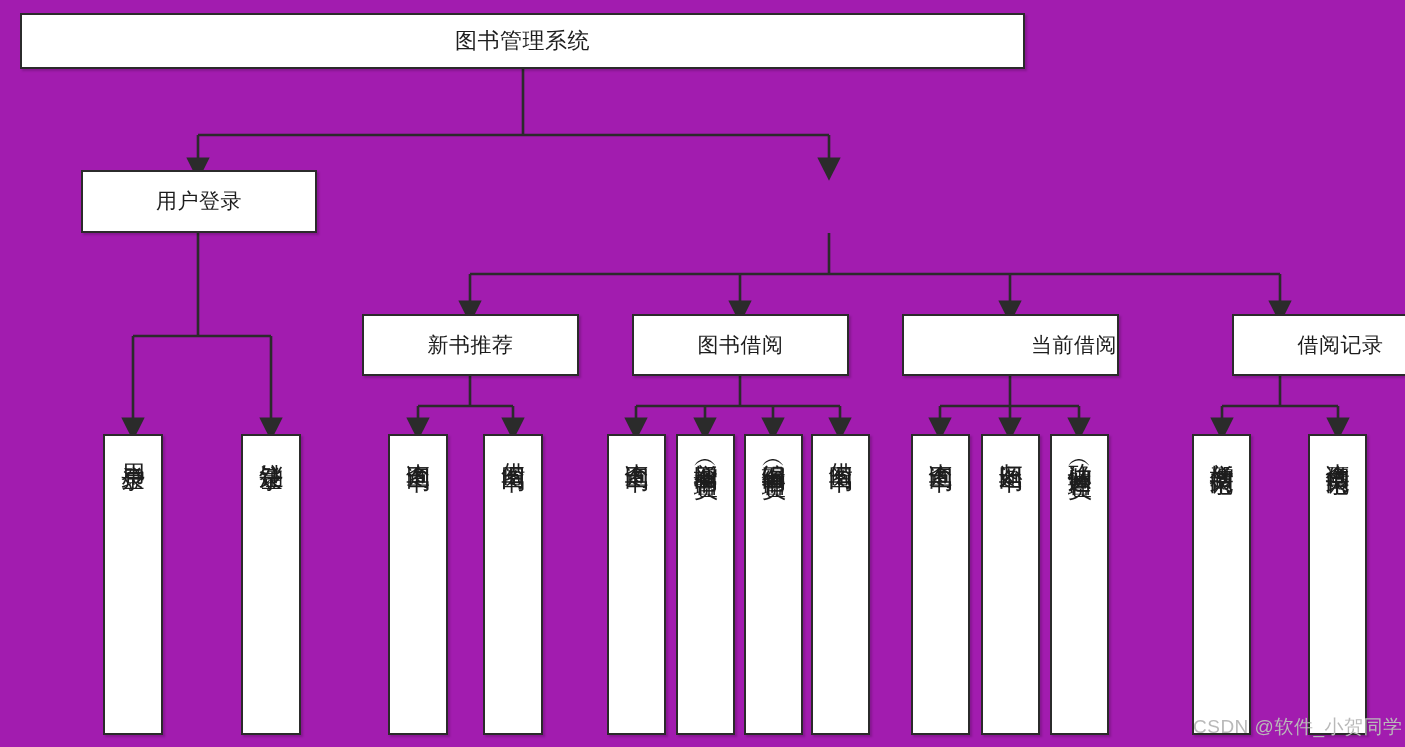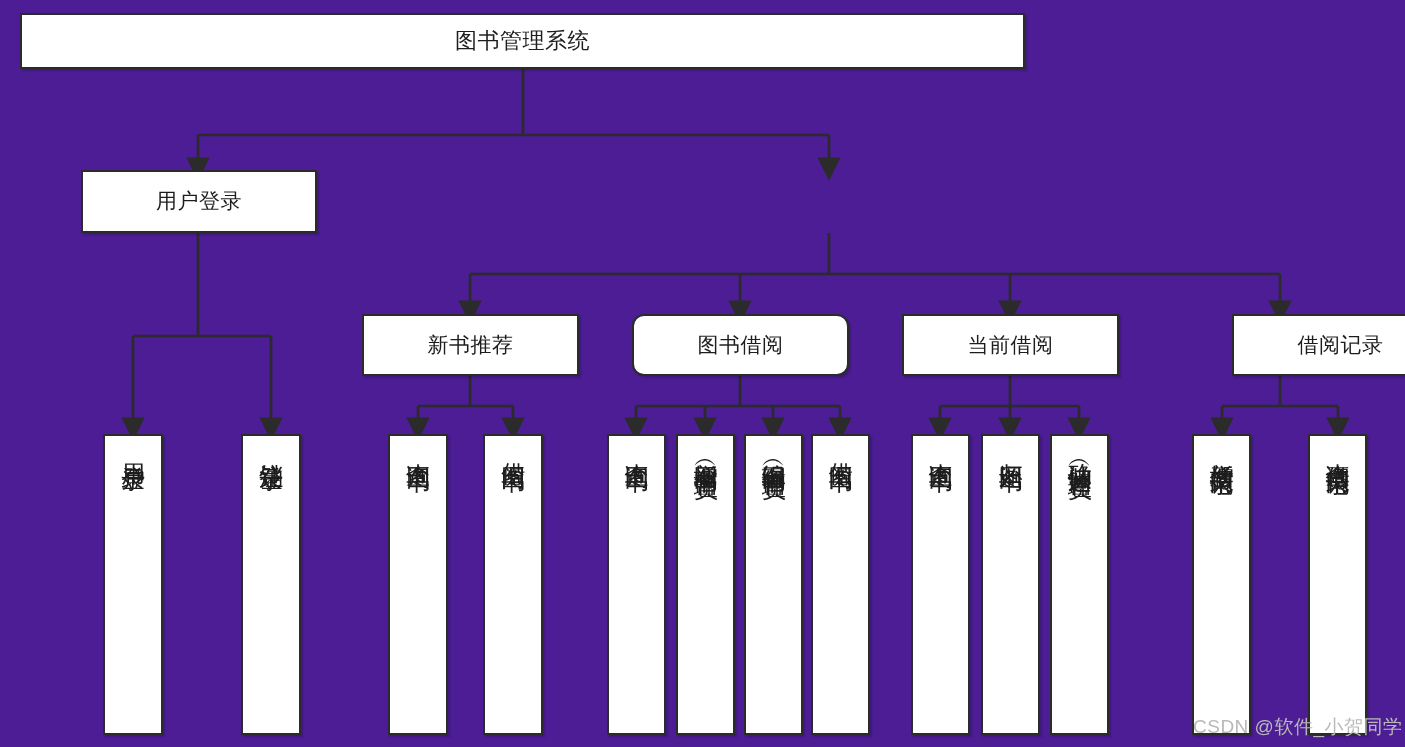--- a/index.html
+++ b/index.html
@@ -1,21 +1,21 @@
 <!DOCTYPE html>
 <html><head>
 <meta charset="utf-8">
 <style>
   html,body{margin:0;padding:0;background:#ffffff;}
   body{
     width:1405px;height:747px;overflow:hidden;
     font-family:"Liberation Sans","DejaVu Sans",sans-serif;
     color:#1a1a1a;
   }
-  #stage{position:relative;width:1405px;height:747px;background:#4c1d95;}
+  #stage{position:relative;width:1405px;height:747px;background:#a21caf;}
   svg#edges{position:absolute;left:0;top:0;width:1405px;height:747px;pointer-events:none;}
 
   .node{
     position:absolute;
     box-sizing:border-box;
     background:#ffffff;
     border:2.5px solid #2b2b2b;
     box-shadow:2px 2px 2px rgba(0,0,0,0.18);
     display:flex;
     align-items:center;
@@ -113,24 +113,24 @@
     <span class="lbl">图书管理系统</span>
   </div>
 
   <div class="node" style="left:81px;top:170px;width:236px;height:63px;">
     <span class="lbl">用户登录</span>
   </div>
 
   <div class="node" style="left:362px;top:314px;width:217px;height:62px;text-align:center;">
     <span class="lbl">新书推荐</span>
   </div>
-  <div class="node" style="left:632px;top:314px;width:217px;height:62px;border-radius:12px;">
+  <div class="node" style="left:632px;top:314px;width:217px;height:62px;">
     <span class="lbl">图书借阅</span>
   </div>
-  <div class="node" style="left:902px;top:314px;width:217px;height:62px;">
+  <div class="node" style="left:902px;top:314px;width:217px;height:62px;justify-content:flex-end;">
     <span class="lbl">当前借阅</span>
   </div>
   <div class="node" style="left:1208px;top:314px;width:217px;height:62px;margin-left:24px;">
     <span class="lbl">借阅记录</span>
   </div>
 
   <div class="node leaf" style="left:103px;top:434px;width:60px;height:301px;">
     <span class="lbl">用户登录</span>
   </div>
   <div class="node leaf" style="left:241px;top:434px;width:60px;height:301px;">

